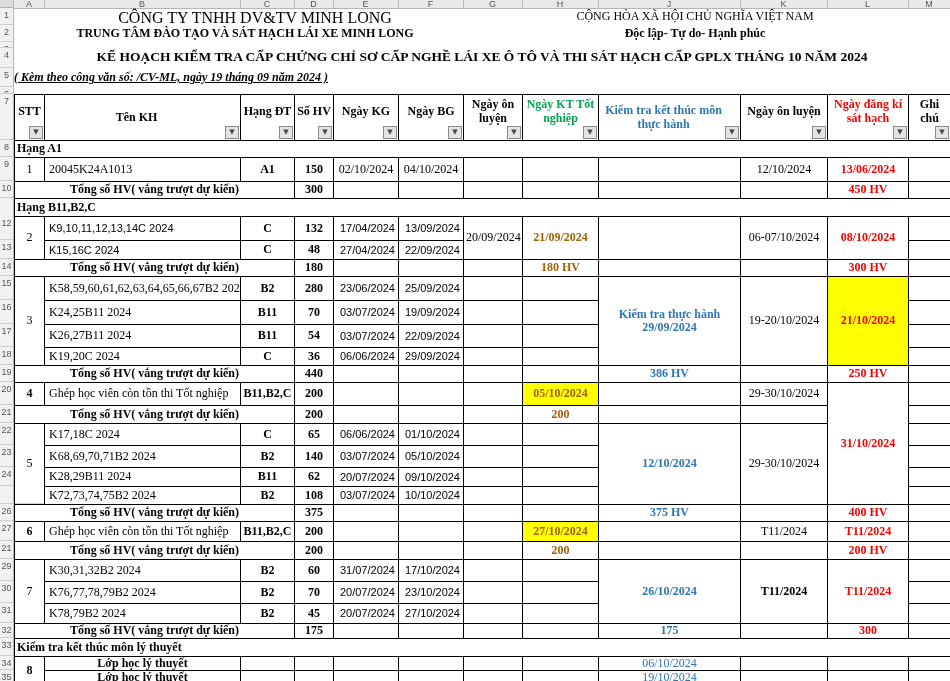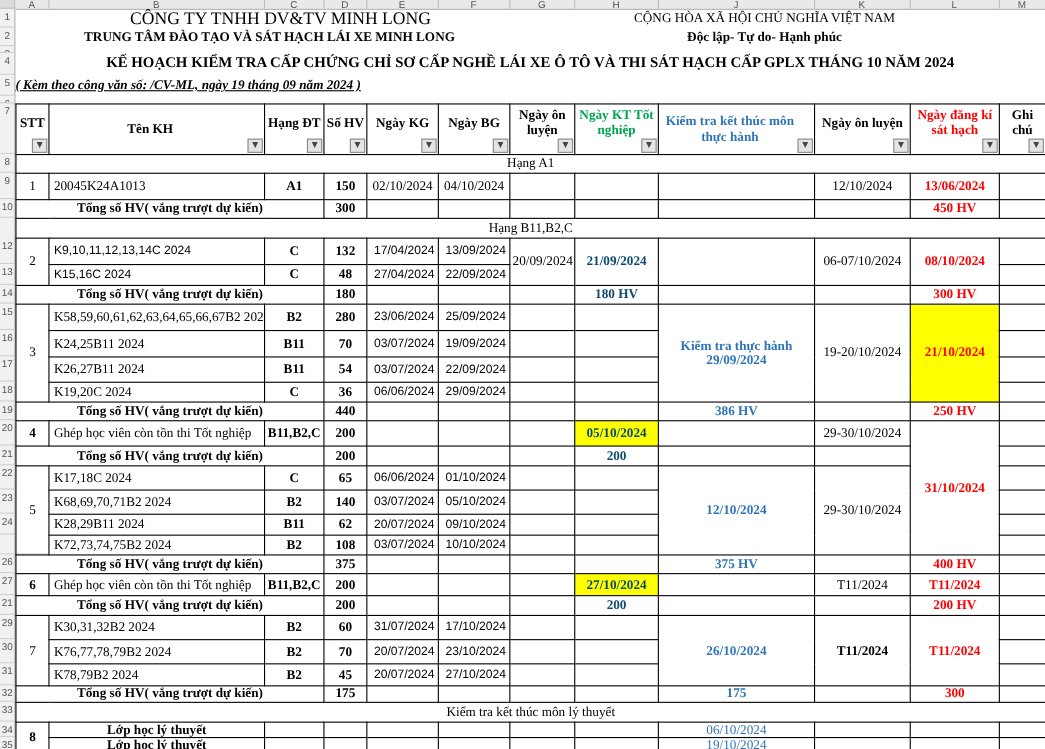--- a/index.html
+++ b/index.html
@@ -33,25 +33,25 @@
          padding:1px 14px 1px 2px;}
   td.hdr.nar{padding:1px 2px 12px 2px;}
   .fbtn{position:absolute;right:1px;bottom:1px;width:14px;height:13px;background:#e4e4e4;
         border:1px solid #8a8a8a;box-sizing:border-box;font:7px "DejaVu Sans",sans-serif;
         color:#444;text-align:center;line-height:11px;}
   td.c{text-align:center;}
   td.l{text-align:left;padding-left:4px;}
   td.r{text-align:right;padding-right:3px;}
   td.b{font-weight:bold;}
   td.sans{font-family:"Liberation Sans","DejaVu Sans",sans-serif;font-size:11px;}
-  td.green{color:#0c4a6e;}
+  td.green{color:#a16207;}
   td.blue{color:#2E75B6;}
   td.red{color:#FF0000;}
   td.hl{background:#FFFF00;}
-  td.band{text-align:center;font-weight:normal;}
+  td.band{font-weight:bold;}
   td.wrap{white-space:normal;margin-left:36px;}
 </style>
 </head>
 <body>
 
 <div class="corner"></div>
 <div class="colstrip">
     <span class="collabel" style="left: 15px;">A</span>
     <span class="coltick" style="left: 30px;"></span>
     <span class="collabel" style="left: 128px;">B</span>

